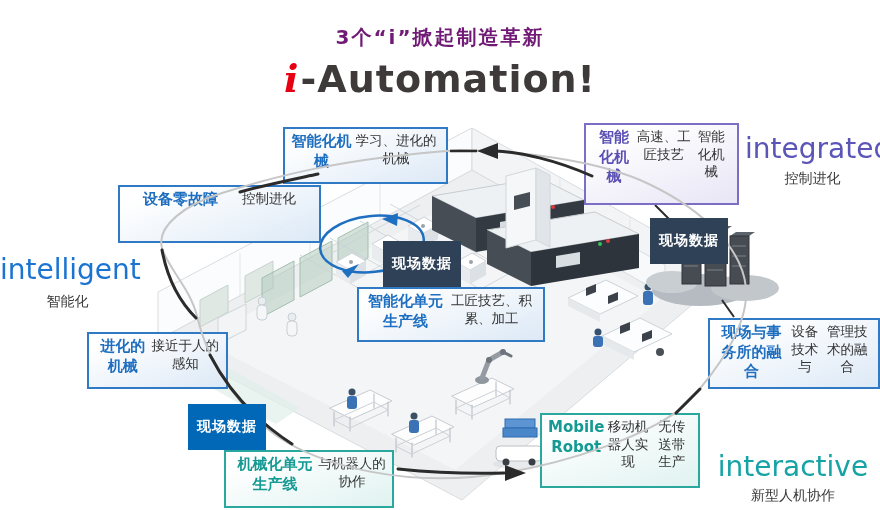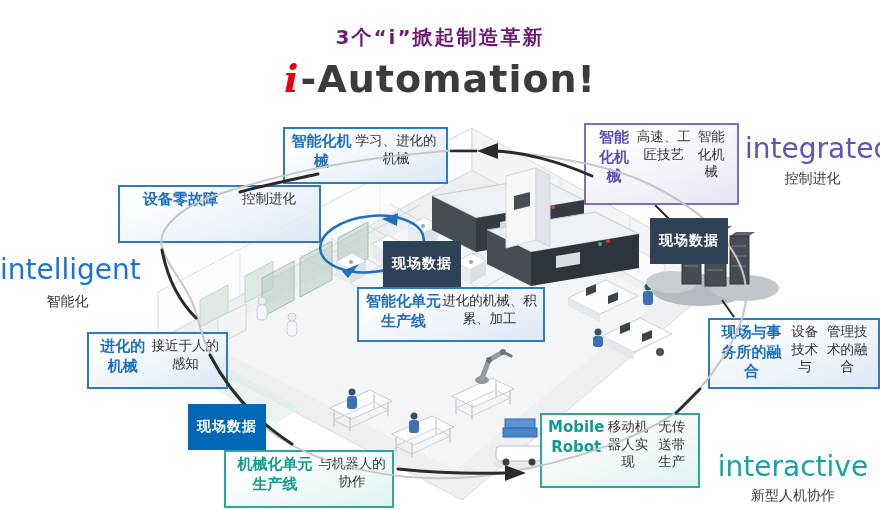--- a/index.html
+++ b/index.html
@@ -258,21 +258,21 @@
     <div class="s">控制进化</div>
   </div>
 
   <div class="co b" id="co-sensory">
     <div class="t">进化的机械</div>
     <div class="s">接近于人的感知</div>
   </div>
 
   <div class="co b" id="co-cell-smart">
     <div class="t">智能化单元生产线</div>
-    <div class="s">进化的机械、积累、加工</div>
+    <div class="s">工匠技艺、积累、加工</div>
   </div>
 
   <div class="co b" id="co-fusion">
     <div class="t">现场与事务所的融合</div>
     <div class="s">设备技术与</div>
     <div class="s">管理技术的融合</div>
   </div>
 
   <div class="co t3" id="co-mobile">
     <div class="t">Mobile Robot</div>

